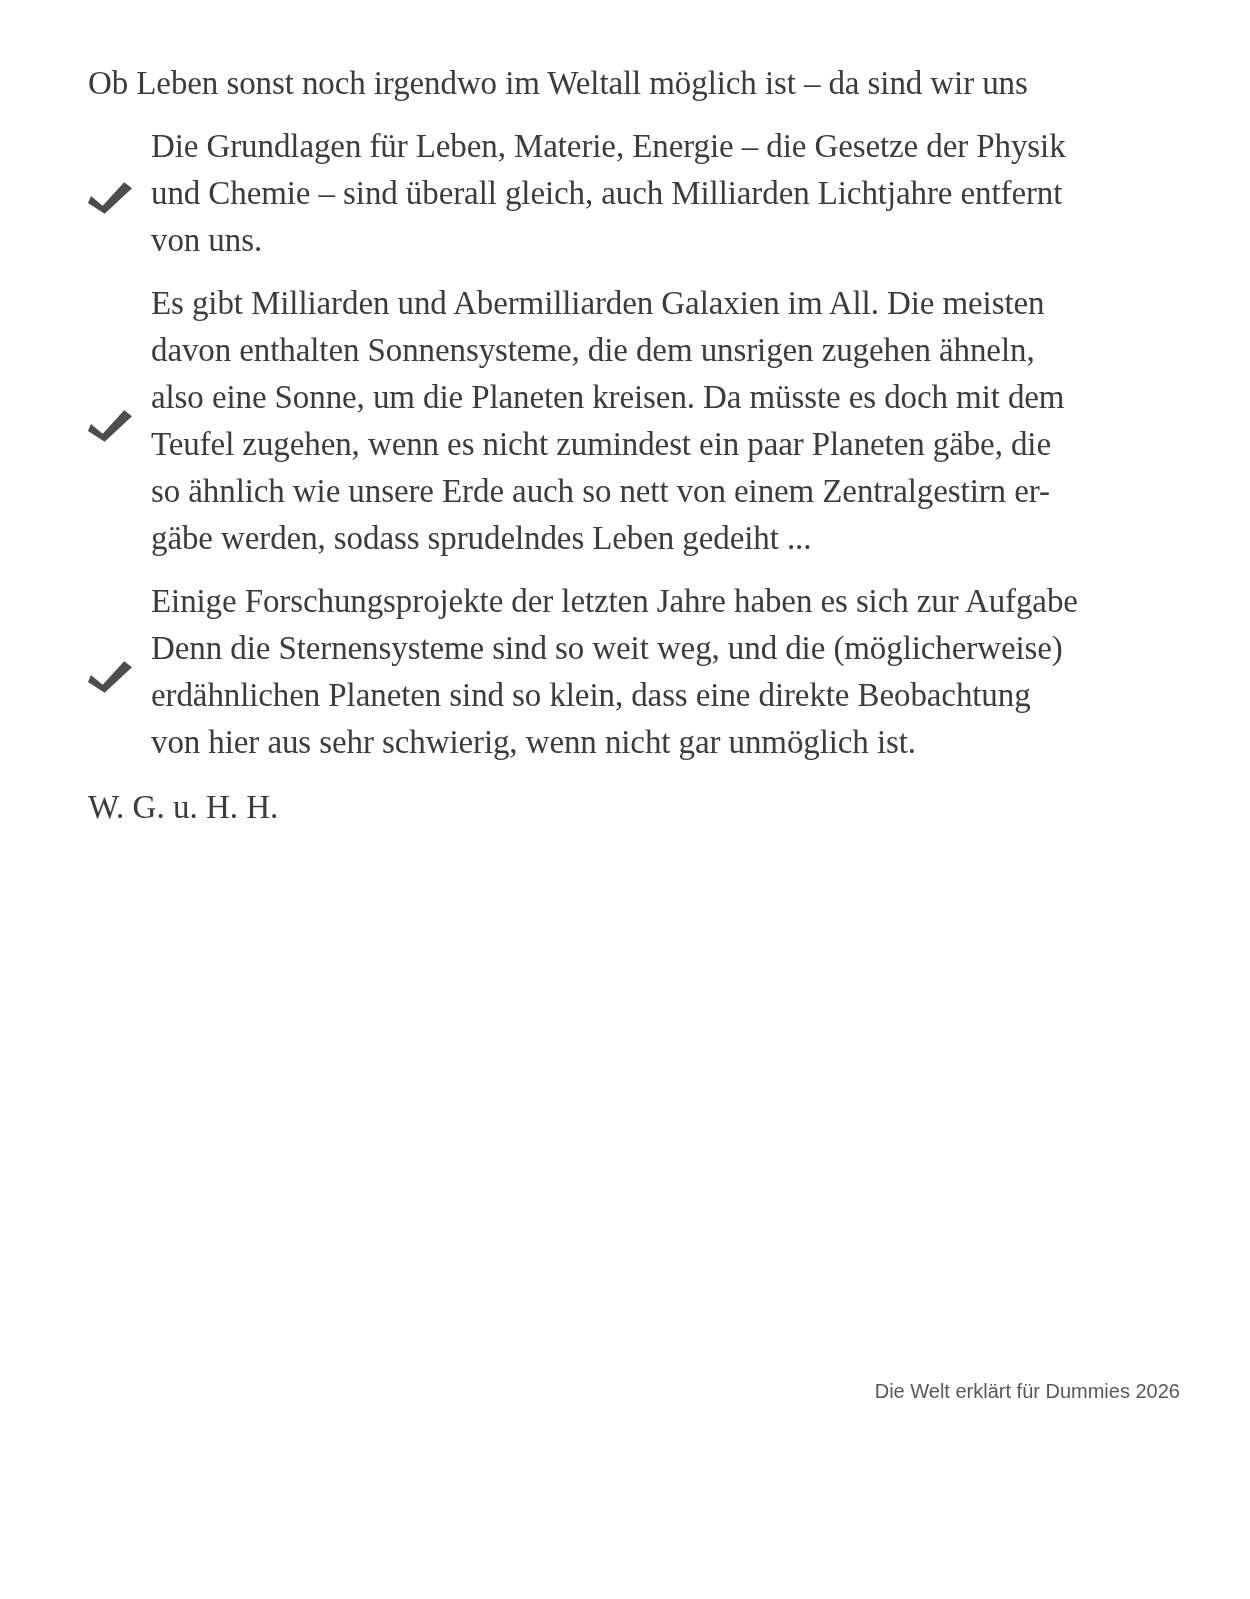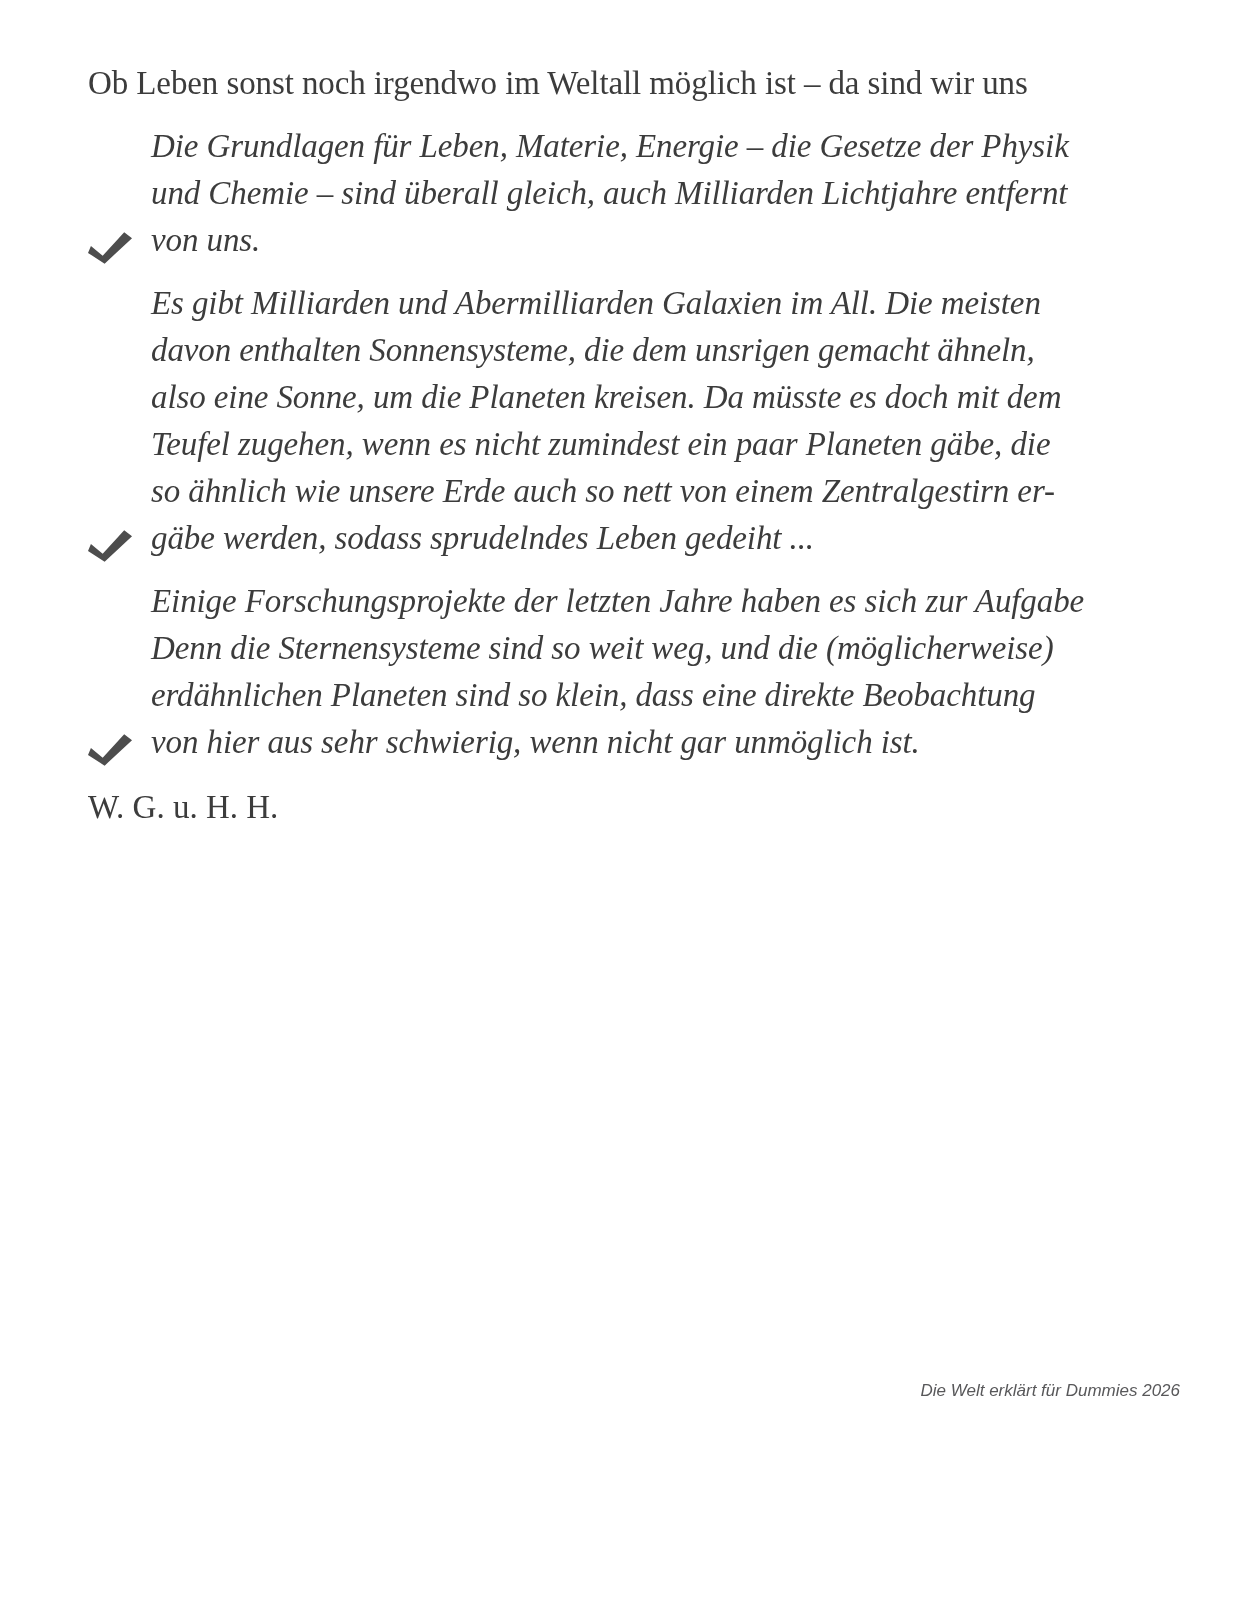--- a/index.html
+++ b/index.html
@@ -27,23 +27,22 @@
     margin-left: 12px;
   }
   .line {
     font-size: 33px;
     line-height: 47px;
     white-space: nowrap;
     letter-spacing: -0.1px;
   }
   .bullet {
     display: flex;
-    align-items: flex-end;
+    align-items: center;
     margin-top: 16px;
-    font-style: italic;
   }
   .check-col {
     flex: 0 0 63px;
     width: 63px;
     padding-top: 8px;
   }
   .check-icon {
     display: block;
     width: 45px;
     height: 33px;
@@ -54,25 +53,24 @@
     margin-top: 18px;
     text-align: left;
     font-size: 33px;
     line-height: 47px;
   }
   .running-footer {
     position: absolute;
     top: 1376px;
     right: 70px;
     font-family: "Liberation Sans", "DejaVu Sans", sans-serif;
-    font-size: 17px;
+    font-size: 20px;
     line-height: 30px;
     color: var(--footer-text);
     white-space: nowrap;
-    font-style: italic;
   }
 </style>
 </head>
 <body>
 
 <div class="content">
 
   <div class="intro">
     <div class="line">Ob Leben sonst noch irgendwo im Weltall möglich ist – da sind wir uns</div>
   </div>
@@ -91,21 +89,21 @@
   </div>
 
   <div class="bullet">
     <div class="check-col">
       <svg class="check-icon" viewBox="0 0 46 33" xmlns="http://www.w3.org/2000/svg" aria-hidden="true">
         <polygon points="3,15 15,25 37,1 45,7 17,33 0,22" fill="currentColor"></polygon>
       </svg>
     </div>
     <div class="bullet-text">
       <div class="line">Es gibt Milliarden und Abermilliarden Galaxien im All. Die meisten</div>
-      <div class="line">davon enthalten Sonnensysteme, die dem unsrigen gemacht ähneln,</div>
+      <div class="line">davon enthalten Sonnensysteme, die dem unsrigen zugehen ähneln,</div>
       <div class="line">also eine Sonne, um die Planeten kreisen. Da müsste es doch mit dem</div>
       <div class="line">Teufel zugehen, wenn es nicht zumindest ein paar Planeten gäbe, die</div>
       <div class="line">so ähnlich wie unsere Erde auch so nett von einem Zentralgestirn er-</div>
       <div class="line">gäbe werden, sodass sprudelndes Leben gedeiht ...</div>
     </div>
   </div>
 
   <div class="bullet">
     <div class="check-col">
       <svg class="check-icon" viewBox="0 0 46 33" xmlns="http://www.w3.org/2000/svg" aria-hidden="true">

